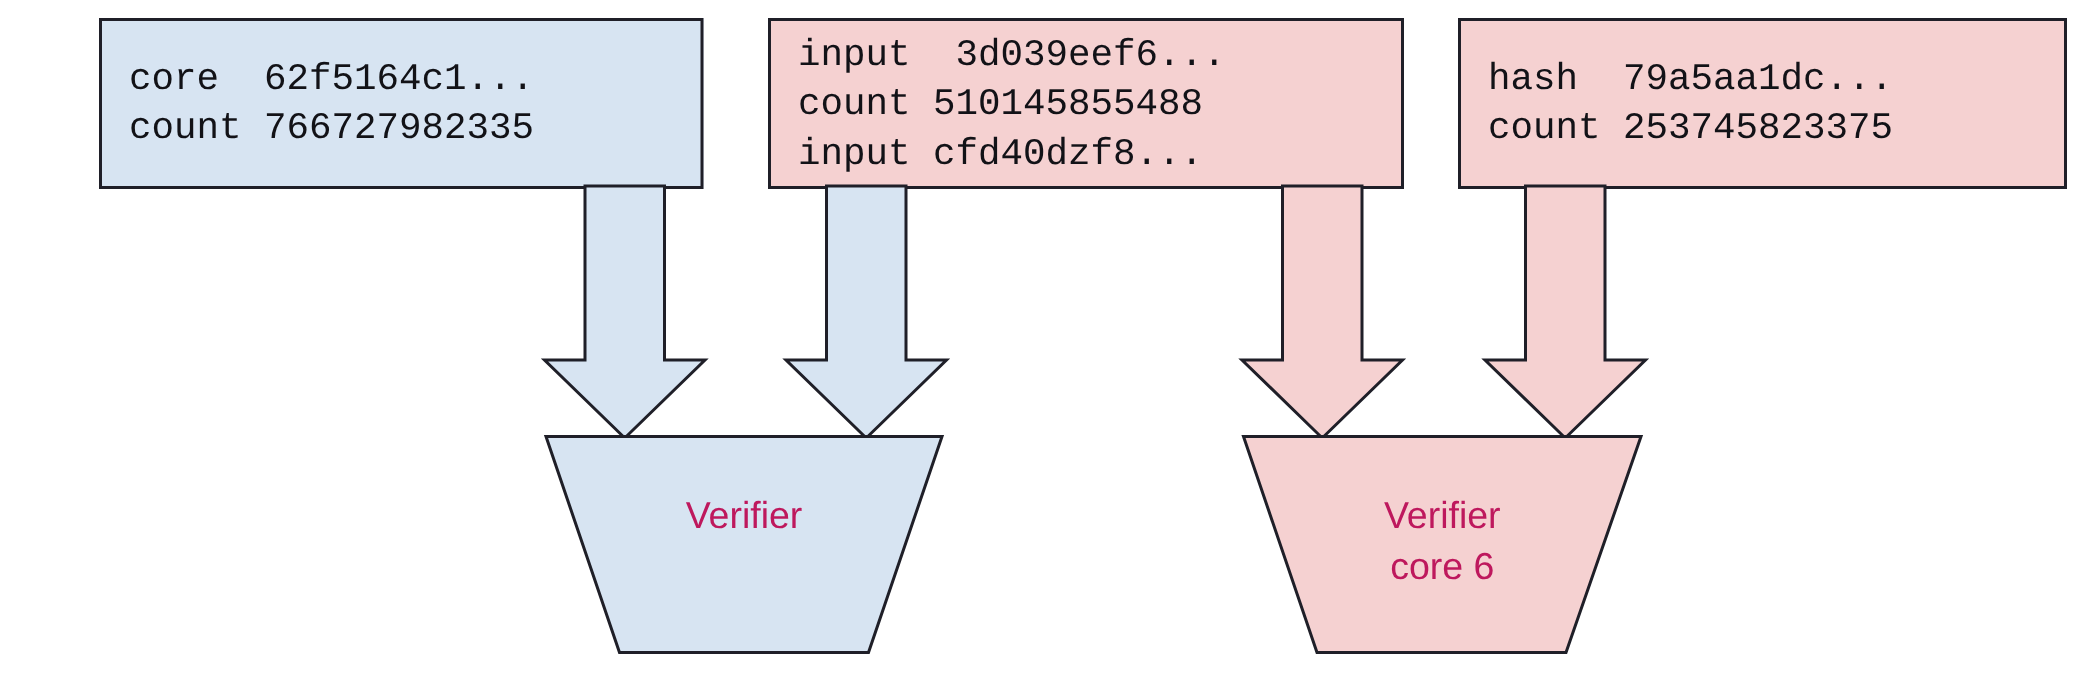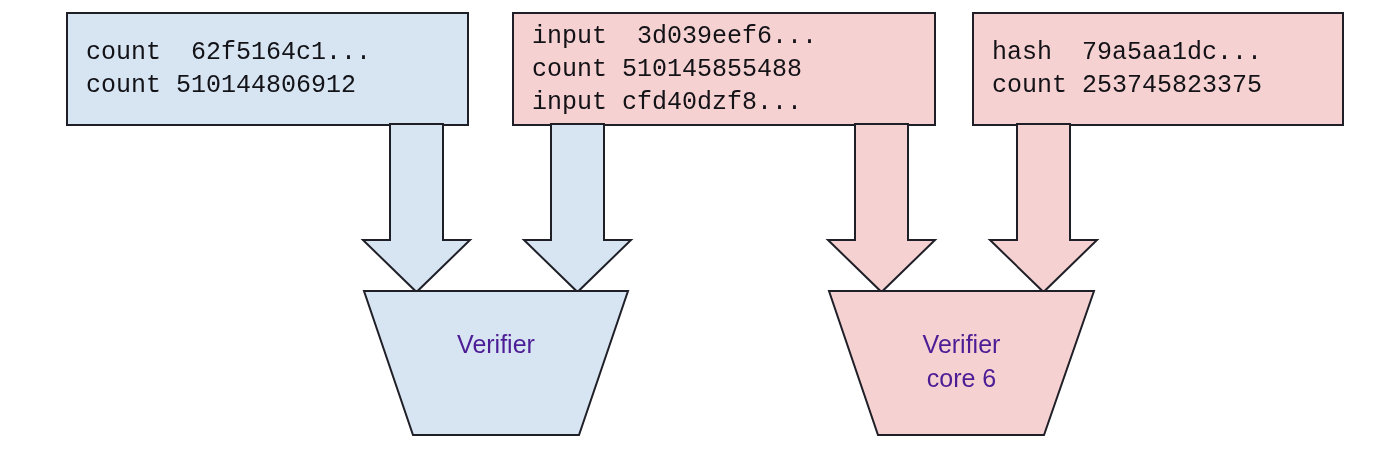--- a/index.html
+++ b/index.html
@@ -45,41 +45,41 @@
   .shape-blue { fill: #d7e4f2; stroke: #1f1f28; stroke-width: 2; }
   .shape-pink { fill: #f5d1d1; stroke: #1f1f28; stroke-width: 2; }
 
   .trapwrap { position: absolute; }
   .traplabel {
     position: absolute;
     text-align: center;
     font-family: "Liberation Sans", sans-serif;
     font-size: 25px;
     line-height: 34px;
-    color: #4c1d95;
+    color: #be185d;
     pointer-events: none;
   }
 </style>
 </head>
 <body>
 
 <div id="canvas">
 
   <div class="block blue" style="left:66px; top:12px; width:403px; height:114px;">
-    <div class="row">count  62f5164c1...</div>
-    <div class="row">count 510144806912</div>
+    <div class="row">core  62f5164c1...</div>
+    <div class="row">count 766727982335</div>
   </div>
 
   <div class="block pink" style="left:512px; top:12px; width:424px; height:114px;">
     <div class="row">input  3d039eef6...</div>
     <div class="row">count 510145855488</div>
     <div class="row">input cfd40dzf8...</div>
   </div>
 
-  <div class="block pink" style="left:972px; top:12px; width:372px; height:114px;">
+  <div class="block pink" style="left:972px; top:12px; width:406px; height:114px;">
     <div class="row">hash  79a5aa1dc...</div>
     <div class="row">count 253745823375</div>
   </div>
 
   <svg class="arrowsvg" style="left:360px; top:124px;" width="114" height="170" viewBox="0 0 114 170">
     <polygon class="shape-blue" points="30,0 83,0 83,116 110,116 56.5,168 3,116 30,116"></polygon>
   </svg>
 
   <svg class="arrowsvg" style="left:521px; top:124px;" width="114" height="170" viewBox="0 0 114 170">
     <polygon class="shape-blue" points="30,0 83,0 83,116 110,116 56.5,168 3,116 30,116"></polygon>

